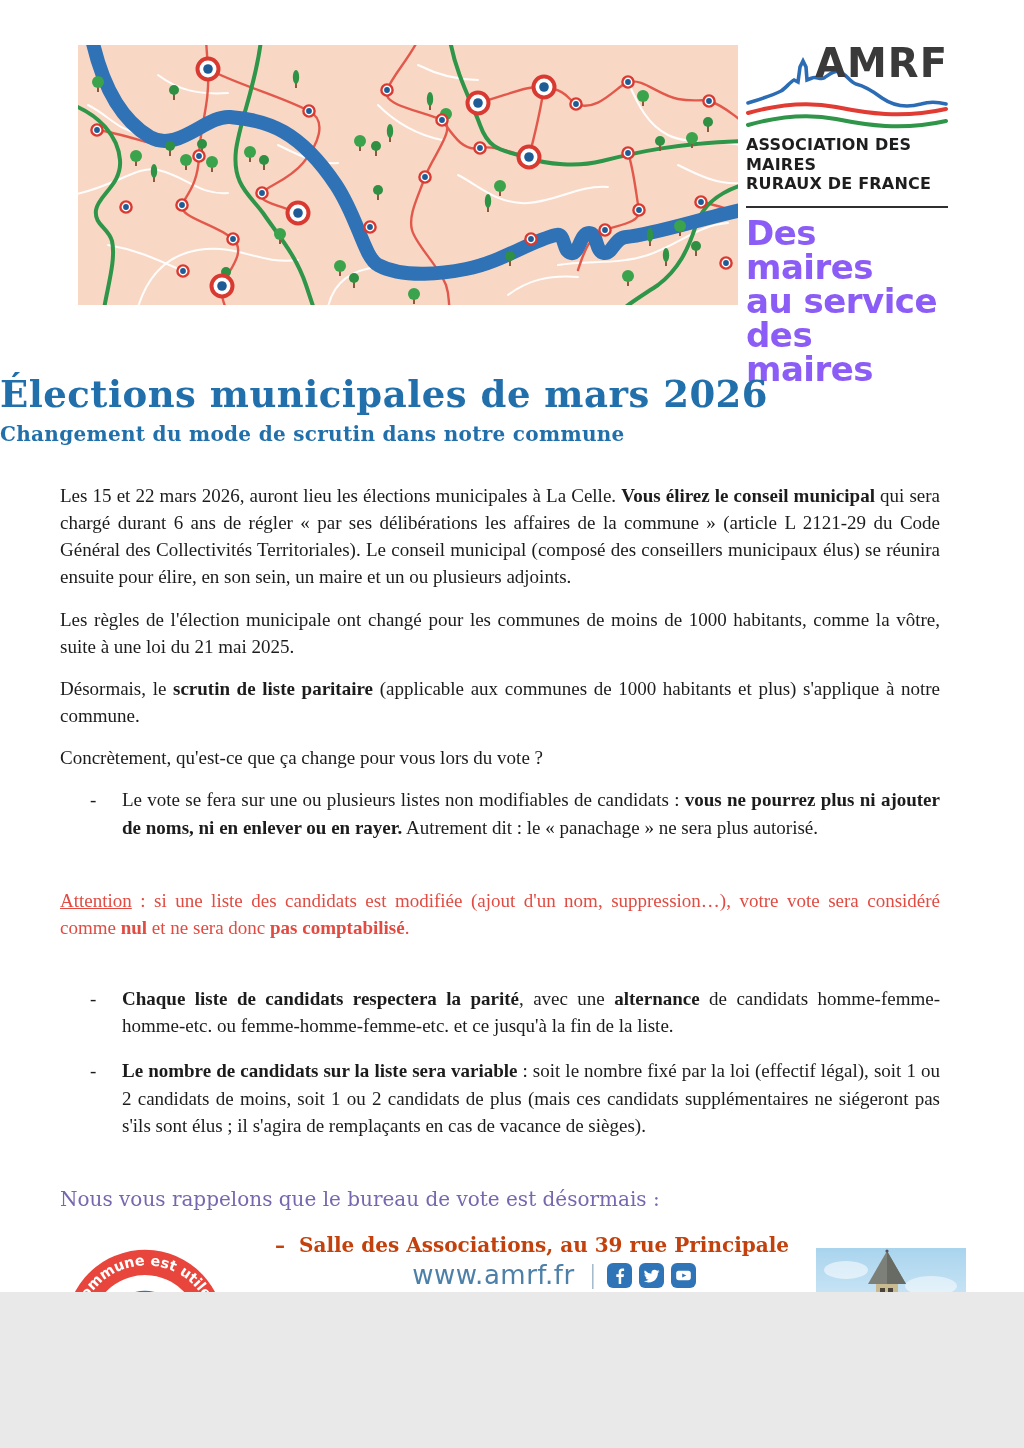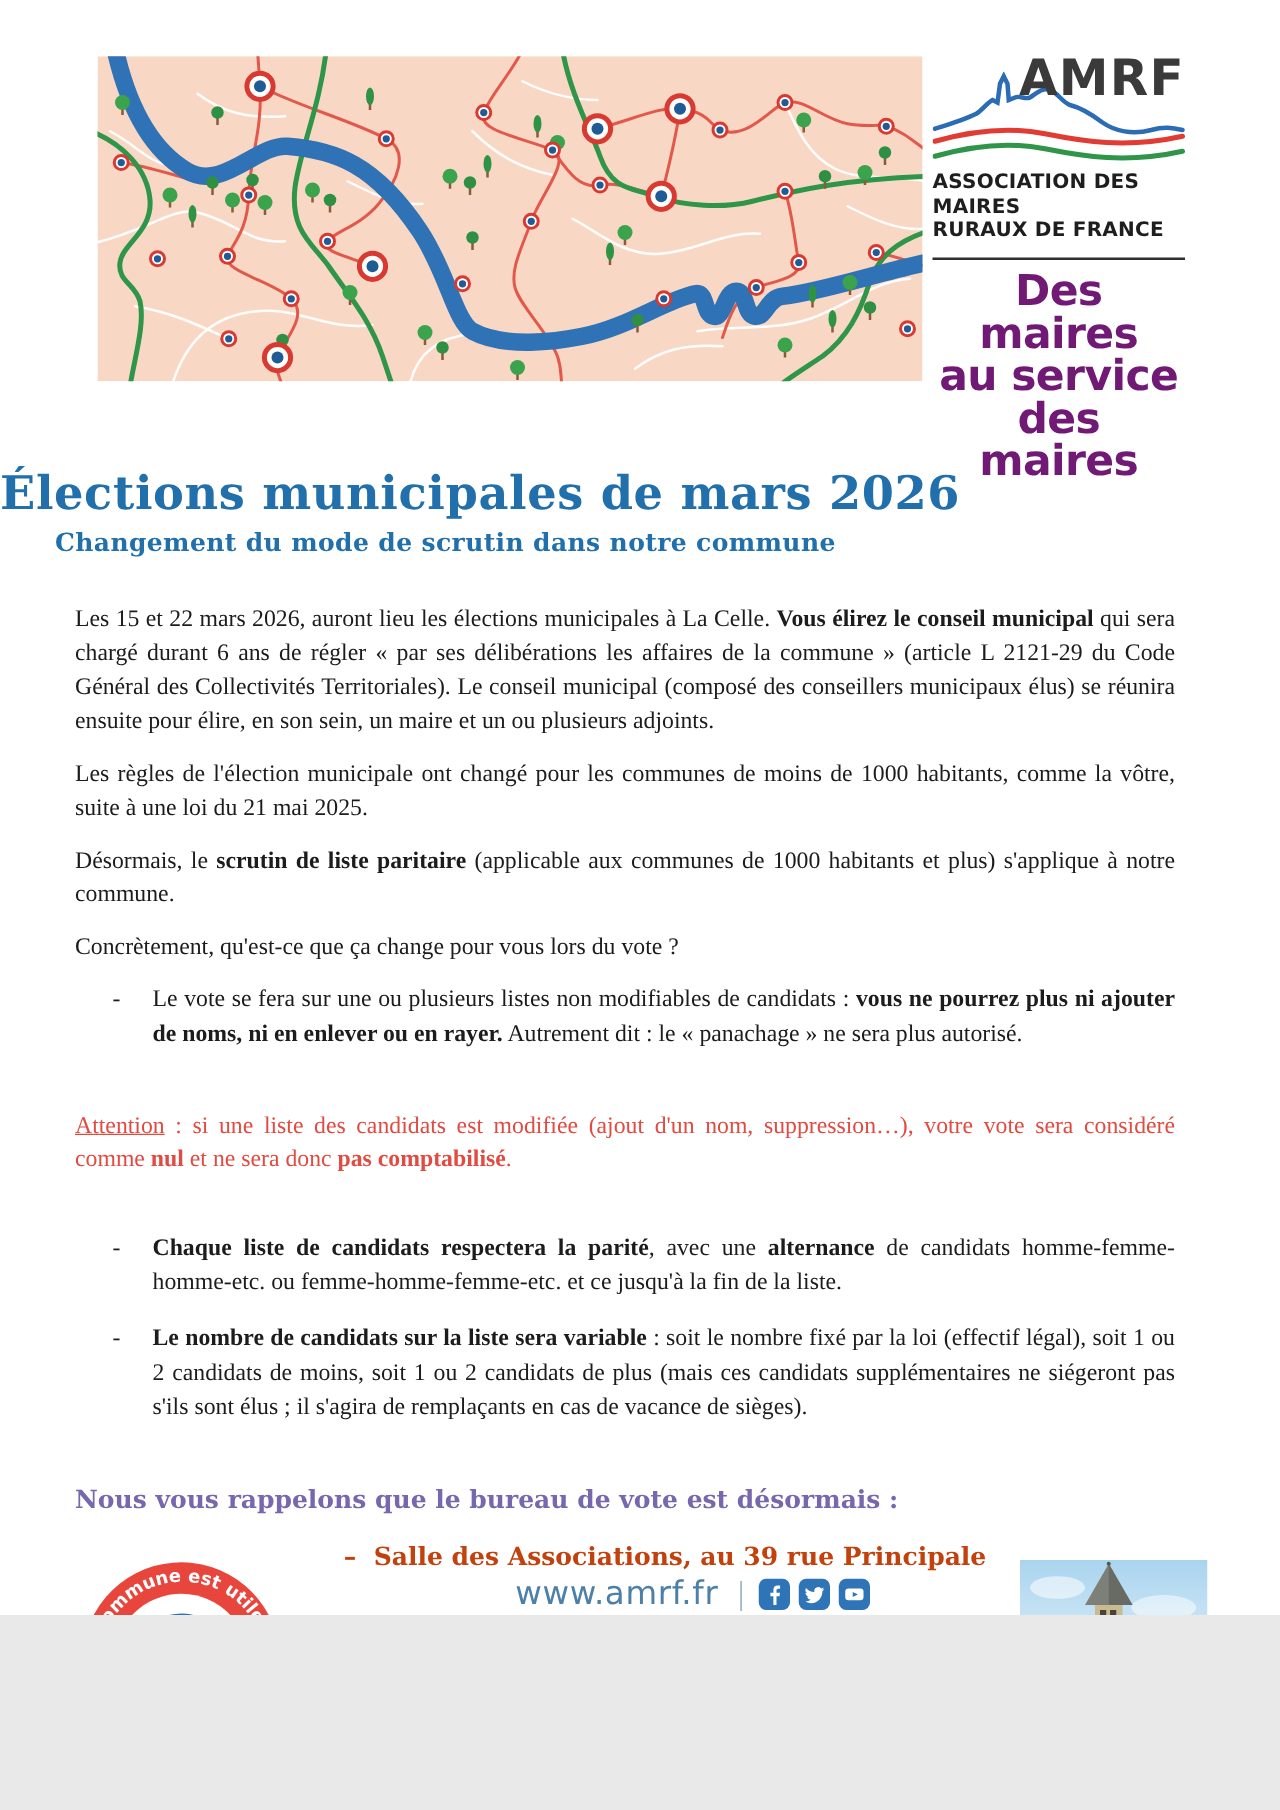--- a/index.html
+++ b/index.html
@@ -10,37 +10,37 @@
   
   .header{position:absolute;top:45px;left:78px;right:76px;height:262px;display:flex;}
   .map-wrap{width:660px;height:260px;flex:none;}
   .map-wrap svg{display:block;width:660px;height:260px;}
   .logo-col{margin-left:8px;width:202px;position:relative;font-family:"DejaVu Sans", sans-serif;}
   .logo-top{position:relative;height:84px;}
   .logo-top svg{position:absolute;left:0;bottom:0;width:202px;height:72px;}
   .acronym{position:absolute;top:-2px;right:0;font-size:40px;font-weight:bold;color:#3a3a3a;letter-spacing:1px;line-height:1;}
   .org{margin-top:6px;font-size:16px;font-weight:bold;color:#1e1e1e;line-height:1.22;letter-spacing:0.2px;}
   .logo-rule{border-top:2px solid #2f2f2f;margin:12px 0 8px 0;}
-  .tagline{font-size:34px;font-weight:bold;color:#701a75;line-height:1.0;letter-spacing:-0.5px;text-align:center;}
+  .tagline{font-size:34px;font-weight:bold;color:#8b5cf6;line-height:1.0;letter-spacing:-0.5px;}
   
   .title{position:absolute;top:372px;left:0;right:0;color:#2170ab;font-family:"DejaVu Serif", serif;}
   .title h1{margin:0;font-size:37px;font-weight:bold;letter-spacing:0.5px;}
-  .title h2{margin:6px 0 0 0;font-size:20px;font-weight:bold;letter-spacing:0.3px;padding-left:44px;}
+  .title h2{margin:6px 0 0 0;font-size:20px;font-weight:bold;letter-spacing:0.3px;}
   
   .content{position:absolute;top:482px;left:60px;width:880px;font-size:19px;line-height:1.43;text-align:justify;}
   .content p{margin:0 0 15px 0;}
   .content b{font-weight:bold;}
   .bullet{display:flex;margin:3px 0 15px 0;}
   .bullet .dash{flex:none;width:32px;margin-left:30px;text-align:left;}
   .bullet .btext{flex:1;}
   .attention{color:#e14b42;margin:46px 0 0 0 !important;}
   .attention .u{text-decoration:underline;}
   .gap-after-attention{margin-top:44px !important;}
   .bullets2 .bullet{margin-bottom:18px;}
-  .reminder-h{margin:46px 0 0 0 !important;color:#7667ae;font-family:"DejaVu Serif", serif;font-weight:bold;font-size:20px;text-align:left;}
+  .reminder-h{margin:46px 0 0 0 !important;color:#7667ae;font-family:"DejaVu Serif", serif;font-weight:normal;font-size:20px;text-align:left;}
   .reminder-i{margin:18px 0 0 215px !important;color:#c2410c;font-family:"DejaVu Serif", serif;font-weight:bold;font-size:20px;text-align:left;}
   .reminder-i .rdash{margin-right:14px;}
   
   .footer{position:absolute;top:1242px;left:58px;right:58px;display:flex;justify-content:space-between;align-items:flex-start;}
   .badge-wrap svg{display:block;width:174px;height:174px;}
   .site-group{display:flex;align-items:center;margin-top:18px;margin-left:60px;font-family:"DejaVu Sans", sans-serif;}
   .site-url{font-size:26px;color:#4d80a8;letter-spacing:0.5px;}
   .site-sep{font-size:24px;color:#8aa7bc;margin:0 10px 0 14px;font-weight:200;}
   .social{display:flex;gap:7px;}
   .sbtn{width:25px;height:25px;border-radius:6px;background:#2e74b6;display:flex;align-items:center;justify-content:center;}

